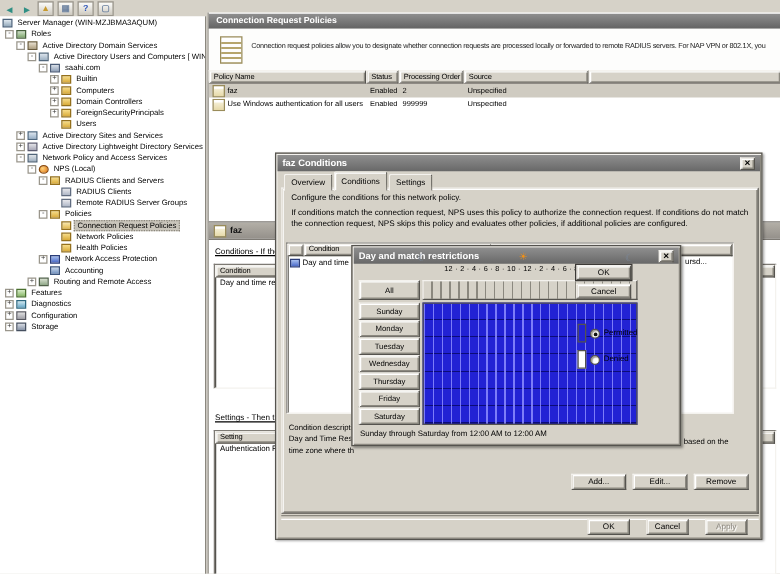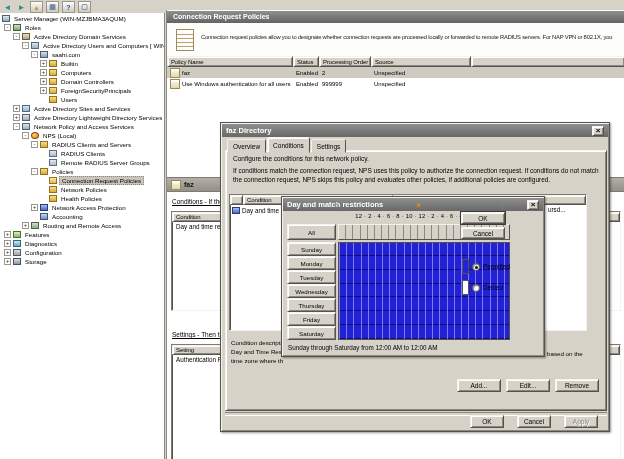--- a/index.html
+++ b/index.html
@@ -315,21 +315,21 @@
     <div class="lvhead">
         <div class="hcell raised" style="width:58px;">Setting</div>
         <div class="hcell raised" style="flex:1;"></div>
       </div>
     <div class="lvitem">Authentication P</div>
   </div>
 </div>
 
 <div class="abs dialog" style="left:220px;top:122px;width:390px;height:310px;z-index:10;">
   <div class="titlebar" style="margin:1px;">
-    <span>faz Directory</span>
+    <span>faz Conditions</span>
     <span class="xbtn btn">×</span>
   </div>
   <div id="propTabs" class="abs" style="left:6px;top:16px;display:flex;z-index:2;">
       <div class="tab">Overview</div>
       <div class="tab active">Conditions</div>
       <div class="tab">Settings</div>
     </div>
   <div class="abs tabpage" style="left:4px;top:27px;width:382px;height:261px;"></div>
   <div class="abs dtext" style="left:12px;top:32px;">Configure the conditions for this network policy.</div>
   <div class="abs dtext" style="left:12px;top:44px;width:368px;line-height:8.5px;">If conditions match the connection request, NPS uses this policy to authorize the connection request. If conditions do not match the connection request, NPS skips this policy and evaluates other policies, if additional policies are configured.</div>

